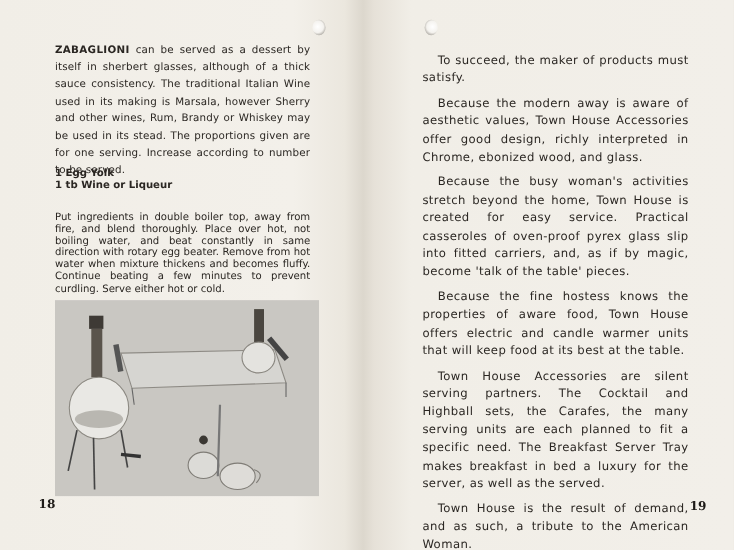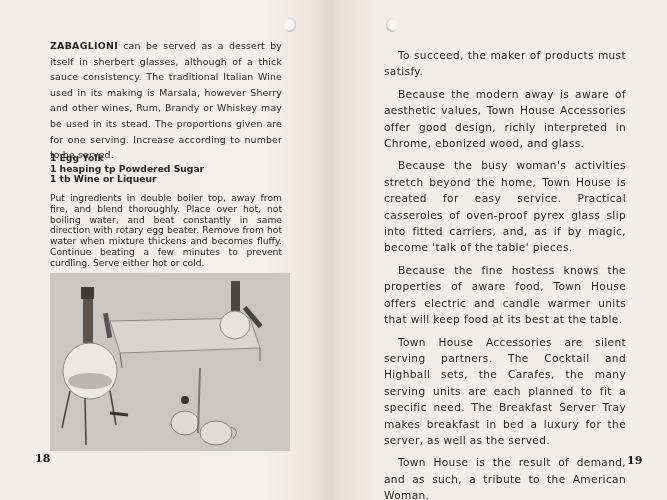--- a/index.html
+++ b/index.html
@@ -32,21 +32,20 @@
   <div class="page left">
     <div class="hole l"></div>
 
     <div class="ltext">
       <b>ZABAGLIONI</b>
       <span>can be served as a dessert by itself in sherbert glasses, although of a thick sauce consistency. The traditional Italian Wine used in its making is Marsala, however Sherry and other wines, Rum, Brandy or Whiskey may be used in its stead. The proportions given are for one serving. Increase according to number to be served.</span>
     </div>
 
     <div class="ingredients">
       <div>1 Egg Yolk</div>
-      <div>1 heaping tp Powdered Sugar</div>
       <div>1 tb Wine or Liqueur</div>
     </div>
 
     <div class="method">Put ingredients in double boiler top, away from fire, and blend thoroughly. Place over hot, not boiling water, and beat constantly in same direction with rotary egg beater. Remove from hot water when mixture thickens and becomes fluffy. Continue beating a few minutes to prevent curdling. Serve either hot or cold.</div>
 
     <div class="photo">
       <svg viewBox="0 0 240 178" preserveAspectRatio="none">
         <rect x="0" y="0" width="240" height="178" fill="#c9c7c2"></rect>
 
         <g>

